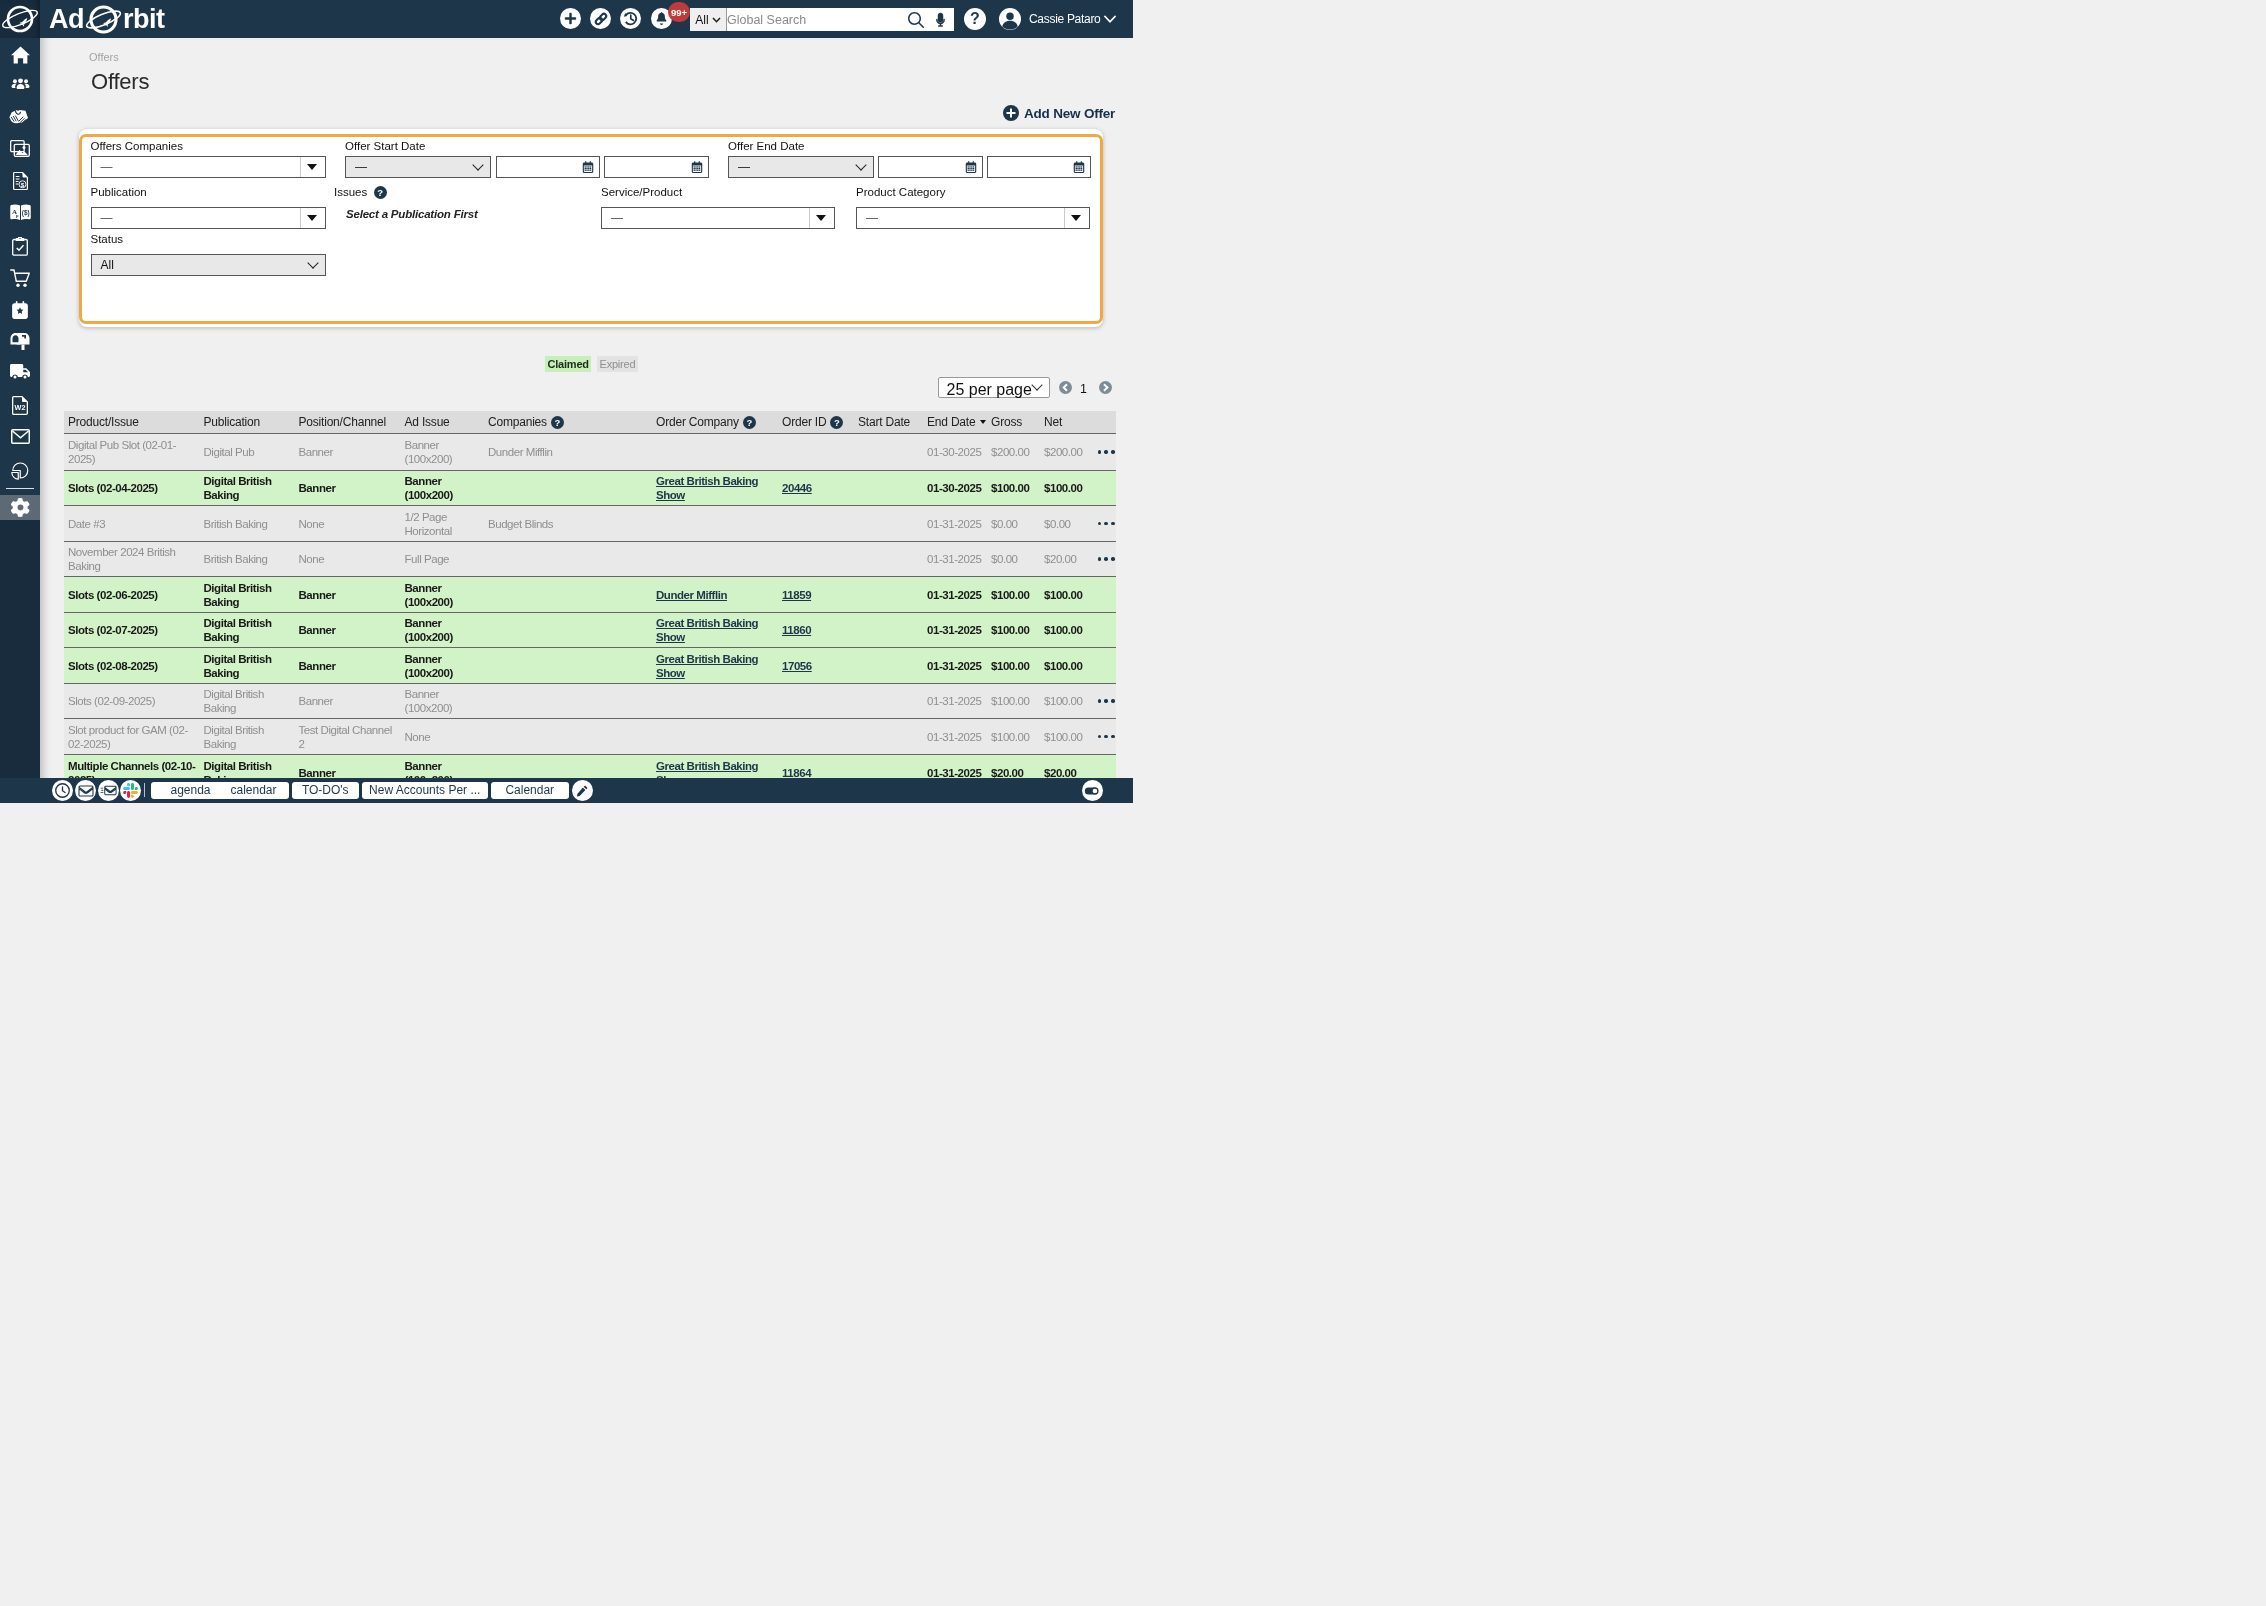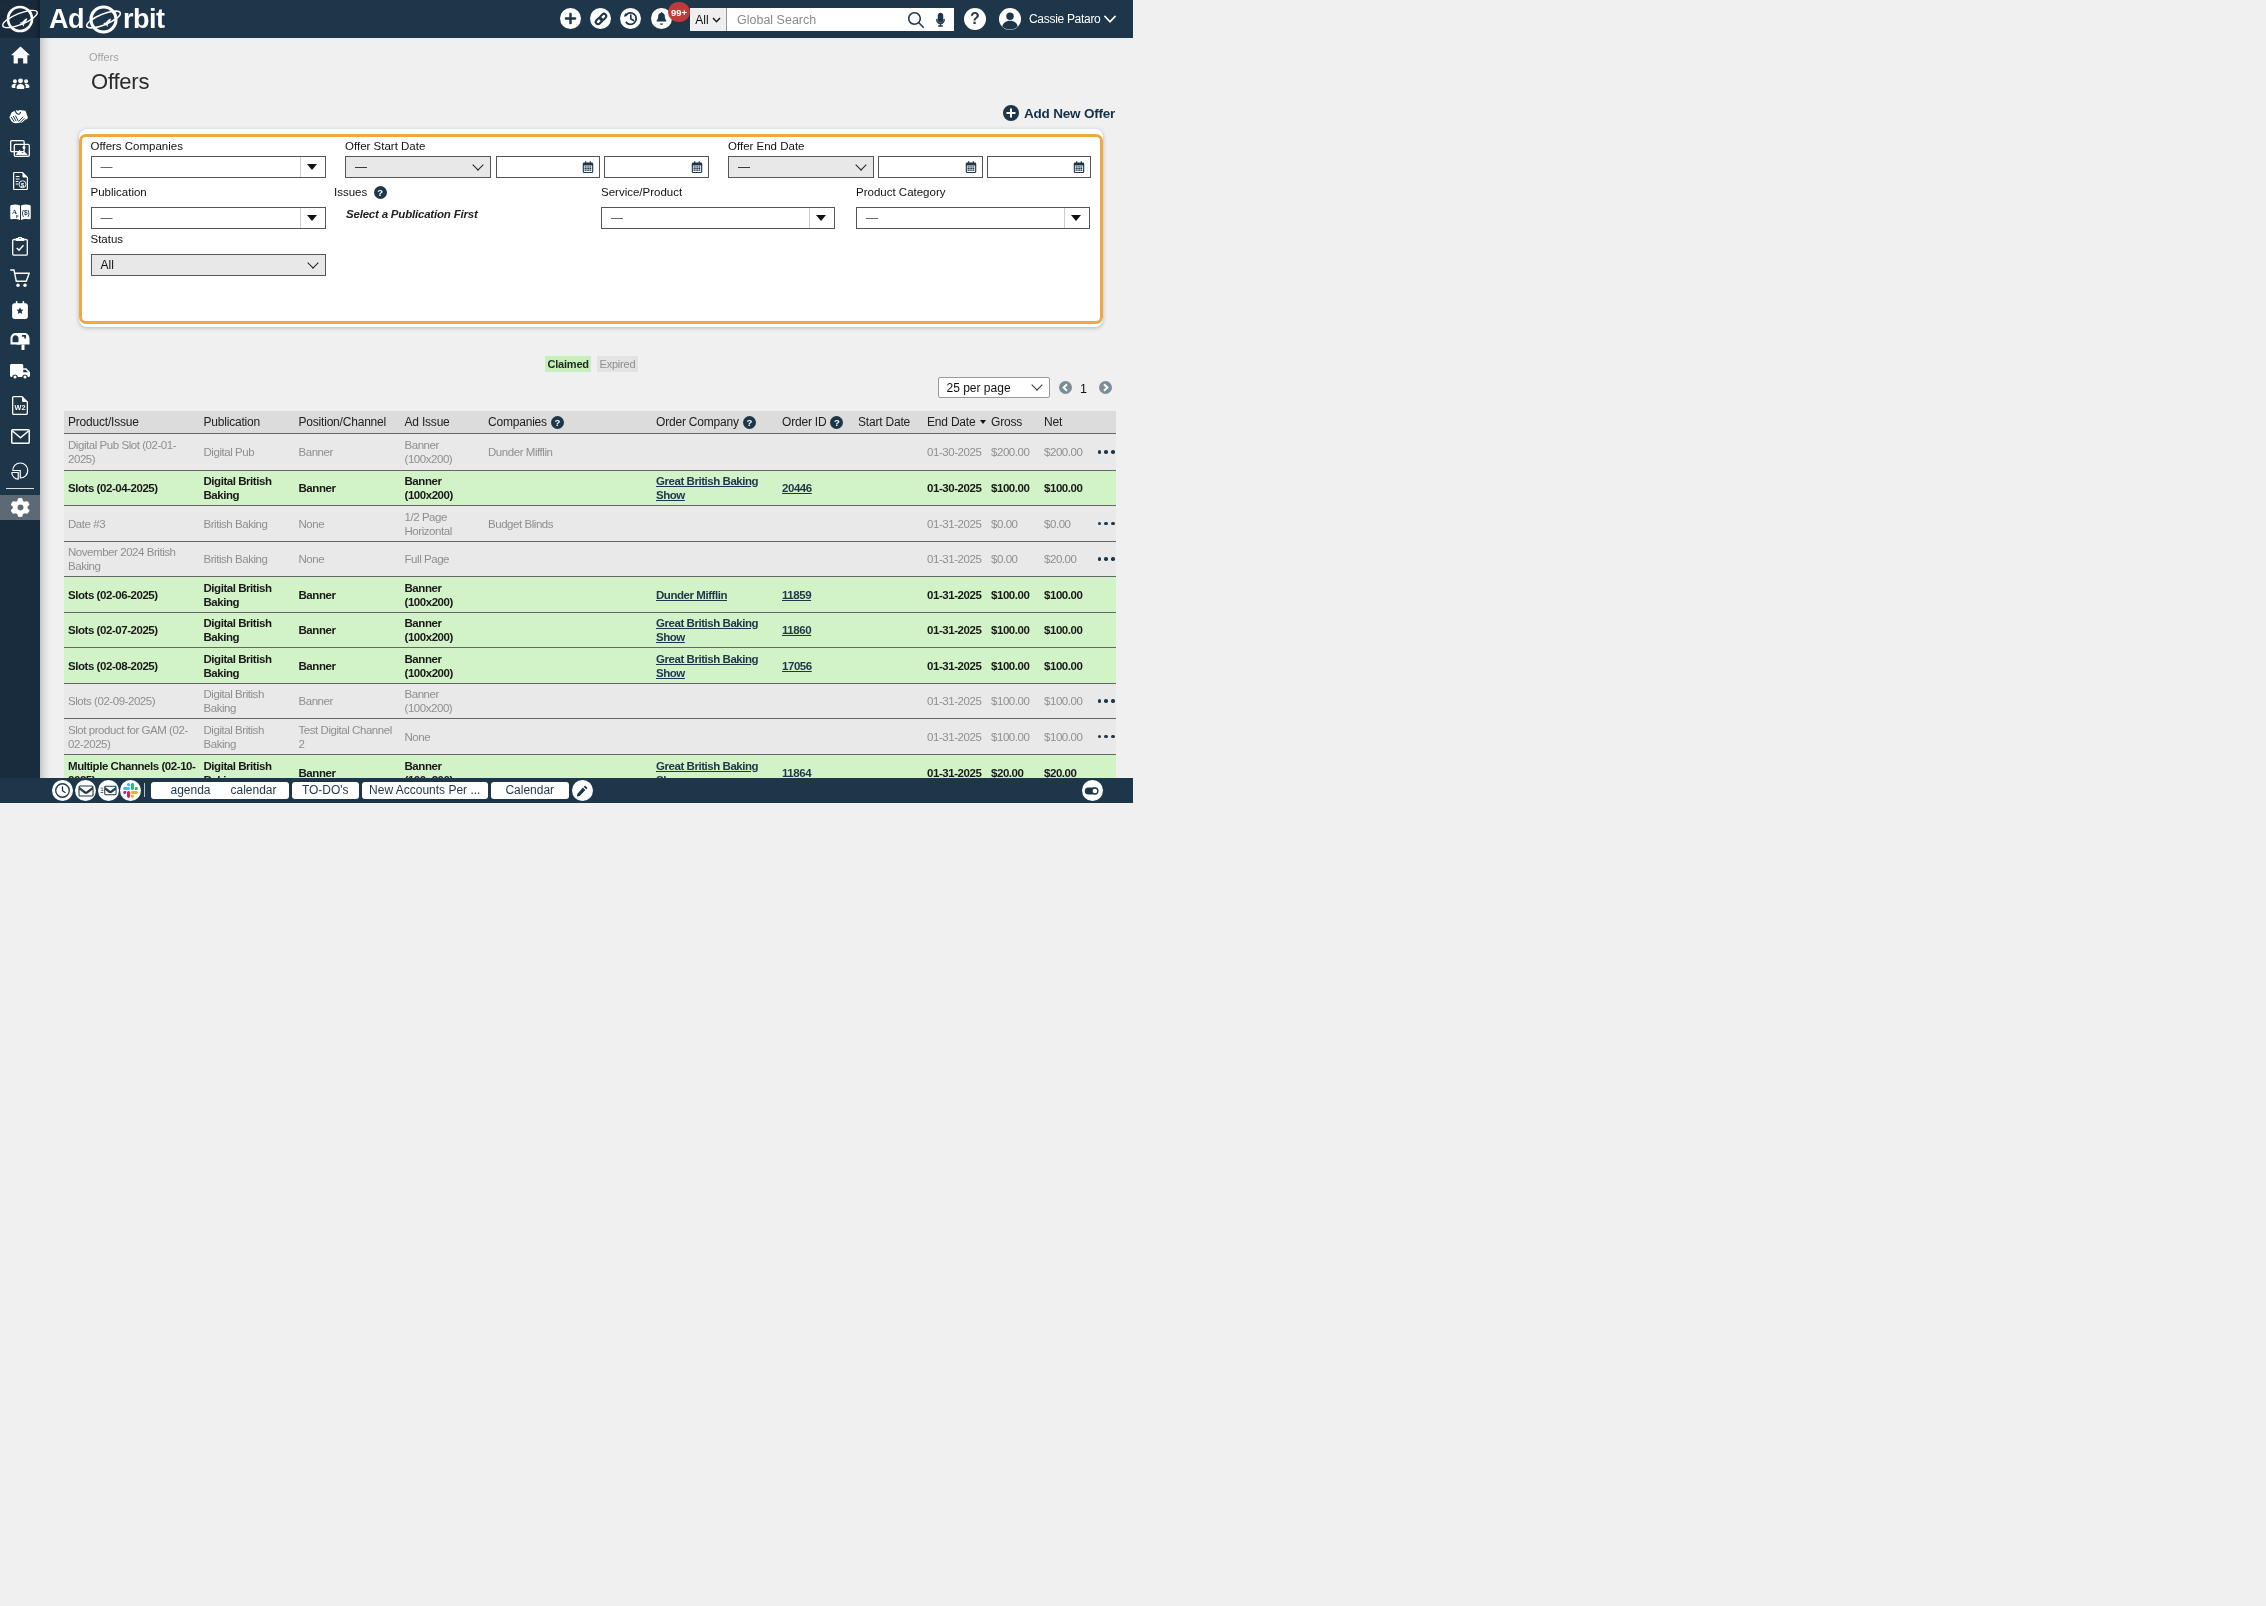--- a/index.html
+++ b/index.html
@@ -6,21 +6,21 @@
 html,body { width:1133px; height:803px; overflow:hidden; font-family:"Liberation Sans",sans-serif; background:#f0f0f0; }
 .abs { position:absolute; }
 
 #navbar { position:absolute; left:0; top:0; width:1133px; height:38px; background:#1d3649; z-index:50; }
 #logobox { position:absolute; left:0; top:0; width:40px; height:38px; background:#192c3d; box-shadow:inset -6px 0 6px -4px rgba(0,0,0,0.35); }
 #brand { position:absolute; left:49px; top:0; height:38px; display:flex; align-items:center; color:#fff; font-size:27px; font-weight:bold; letter-spacing:-0.5px; }
 .navcirc { position:absolute; top:8px; width:21px; height:21px; border-radius:50%; background:#fff; display:flex; align-items:center; justify-content:center; }
 #badge99 { position:absolute; left:668px; top:2px; min-width:21px; height:20px; background:#bf3a3a; border-radius:10px; color:#fff; font-size:9.5px; font-weight:bold; display:flex; align-items:center; justify-content:center; padding:0 3px; z-index:3; }
 #searchbox { position:absolute; left:690px; top:8px; width:264px; height:23px; background:#fff; display:flex; align-items:center; }
 #allseg { width:37px; height:23px; background:#efefef; border-right:1px solid #999; display:flex; align-items:center; justify-content:center; gap:3px; font-size:12px; color:#111; }
-#gsearch { color:#8a8a8a; font-size:12.5px; margin-left:10px; flex:1; }
+#gsearch { color:#8a8a8a; font-size:12.5px; flex:1; }
 #cassie { position:absolute; left:1029px; top:0; height:38px; display:flex; align-items:center; color:#fff; font-size:12px; letter-spacing:-0.3px; }
 
 #sidebar { position:absolute; left:0; top:38px; width:40px; height:765px; background:#1d3649; z-index:40; }
 .sideic { position:absolute; left:0; width:40px; display:flex; justify-content:center; }
 #sidediv { position:absolute; left:6px; top:450px; width:28px; height:1px; background:rgba(255,255,255,0.85); }
 #gearblock { position:absolute; left:0; top:457px; width:40px; height:25px; background:#5d6a75; display:flex; align-items:center; justify-content:center; }
 #sidelow { position:absolute; left:0; top:482px; width:40px; height:283px; background:#192c3d; }
 
 #content { position:absolute; left:40px; top:38px; width:1093px; height:765px; background:#f0f0f0; overflow:hidden; box-shadow:inset 10px 0 8px -7px rgba(0,0,0,0.22); }
 #crumb { position:absolute; left:49px; top:13px; font-size:11px; color:#a3a3a3; }
@@ -39,21 +39,21 @@
 .nsel .dash { position:absolute; left:9px; top:50%; transform:translateY(-50%); color:#222; font-size:12px; }
 .chev { position:absolute; right:8px; top:50%; width:8px; height:8px; margin-top:-6px; border-right:1.8px solid #222; border-bottom:1.8px solid #222; transform:rotate(45deg); }
 .dinput { position:absolute; height:22px; background:#fff; border:1px solid #555; }
 .qcirc { width:13px; height:13px; border-radius:50%; background:#1d3649; color:#fff; font-size:9.5px; font-weight:bold; display:inline-flex; align-items:center; justify-content:center; }
 #selpub { position:absolute; font-size:11.5px; letter-spacing:-0.2px; font-style:italic; font-weight:bold; color:#222; }
 .btn { position:absolute; height:21px; border-radius:3px; color:#fff; font-size:12.5px; display:flex; align-items:center; justify-content:center; }
 
 #claimed { position:absolute; left:505px; top:318px; background:#c7efba; color:#1c2b1c; font-size:11px; font-weight:bold; padding:2px 2.5px; letter-spacing:-0.2px; }
 #expired { position:absolute; left:557px; top:318px; background:#e3e3e3; color:#8f8f8f; font-size:11px; padding:2px 2.5px; letter-spacing:-0.2px; }
 
-#perpage { position:absolute; left:897.5px; top:338.5px; width:112px; height:21px; background:#fff; border:1px solid #999; border-radius:2px; font-size:12px; color:#111; }
+#perpage { position:absolute; left:897.5px; top:338.5px; width:112px; height:21px; background:#fff; border:1px solid #999; border-radius:2px; font-size:16px; color:#111; }
 .pgc { position:absolute; top:343px; width:13px; height:13px; border-radius:50%; background:#7d8d98; }
 #pg1 { position:absolute; left:1040px; top:344px; font-size:12.5px; color:#111; }
 
 #table { position:absolute; left:24px; top:373px; width:1052px; }
 #thead { position:relative; height:23px; background:#dcdcdc; border-bottom:1px solid #666; }
 .hc { position:absolute; top:50%; transform:translateY(-50%); font-size:12px; color:#222; letter-spacing:-0.2px; white-space:nowrap; display:flex; align-items:center; gap:4px; }
 .row { position:relative; border-bottom:1px solid #666; }
 .row.g { background:#e9e9e9; }
 .row.c { background:#d2f3c7; }
 .cell { position:absolute; top:50%; transform:translateY(-50%); font-size:11.5px; letter-spacing:-0.45px; line-height:14px; }

